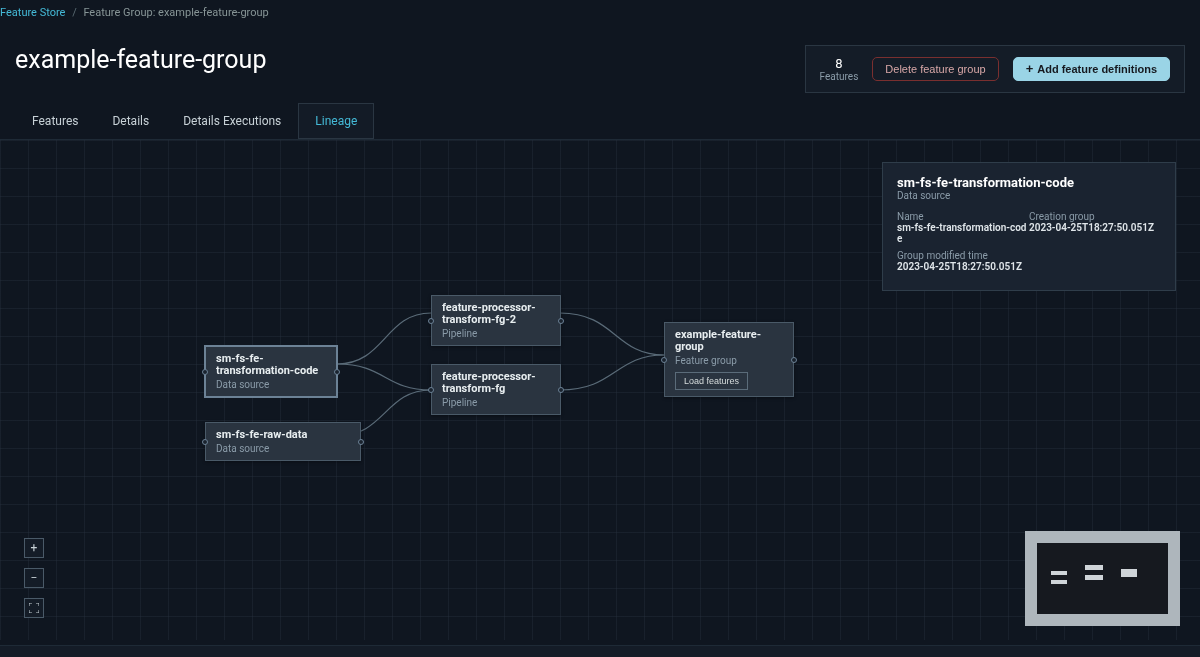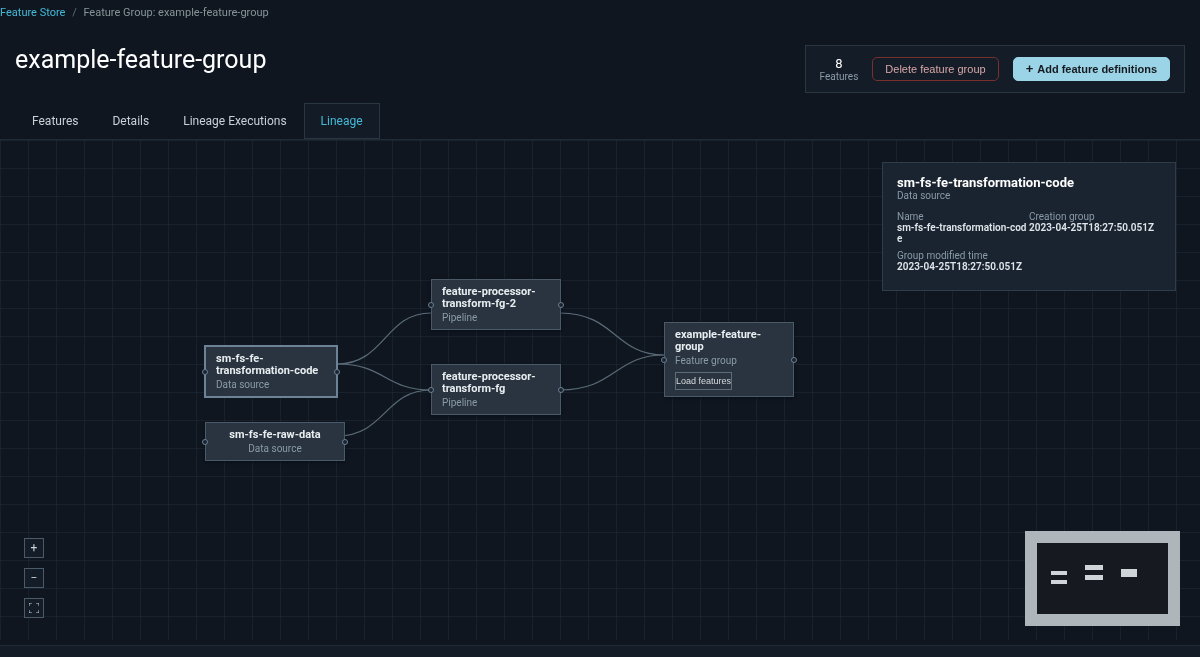--- a/index.html
+++ b/index.html
@@ -55,21 +55,21 @@
     background: #2a3440;
     border: 1px solid #4a5a68;
     padding: 6px 10px;
     min-width: 130px;
     box-shadow: 0 1px 3px rgba(0,0,0,0.4);
   }
   .node.selected { border-color: #6c8296; box-shadow: 0 0 0 1px #6c8296; }
   .node-title { font-size: 11px; font-weight: 700; color: #e8eef0; line-height: 1.1; }
   .node-sub   { font-size: 10px; color: #8a9ba8; margin-top: 2px; }
   .node-btn {
-    display: inline-block; margin-top: 6px; padding: 3px 0;
+    display: inline-block; margin-top: 6px; padding: 3px 8px;
     border: 1px solid #5b6c7a; font-size: 9px; color: #d5dbdb; cursor: pointer;
     background: transparent;
   }
   .port {
     position: absolute; width: 6px; height: 6px; background: #1a232e;
     border: 1px solid #6c8296; border-radius: 50%;
   }
   .port.left  { left: -4px;  top: 50%; transform: translateY(-50%); }
   .port.right { right: -4px; top: 50%; transform: translateY(-50%); }
   svg.edges { position: absolute; top: 0; left: 0; pointer-events: none; }
@@ -125,21 +125,21 @@
     <button class="btn btn-primary">
       <span class="plus">+</span>
       <span>Add feature definitions</span>
     </button>
   </div>
 </div>
 
 <div class="tabs">
   <div class="tab">Features</div>
   <div class="tab">Details</div>
-  <div class="tab">Lineage Executions</div>
+  <div class="tab">Details Executions</div>
   <div class="tab active">Lineage</div>
 </div>
 
 <div class="canvas">
 
   <svg class="edges" width="1200" height="500">
     <g stroke="#5a6b78" stroke-width="1.2" fill="none">
       <path d="M337 224 C 385 224, 385 173, 431 173"></path>
       <path d="M337 224 C 385 224, 385 250, 431 250"></path>
       <path d="M337 296 C 385 296, 385 250, 431 250"></path>
@@ -148,28 +148,28 @@
     </g>
   </svg>
 
   <div class="node selected" style="left:205px; top:206px; width:132px;">
     <div class="port left"></div>
     <div class="port right"></div>
     <div class="node-title">sm-fs-fe-transformation-code</div>
     <div class="node-sub">Data source</div>
   </div>
 
-  <div class="node" style="left:205px; top:282px; width:140px;text-align:center;">
+  <div class="node" style="left:205px; top:282px; width:156px;">
     <div class="port left"></div>
     <div class="port right"></div>
     <div class="node-title">sm-fs-fe-raw-data</div>
     <div class="node-sub">Data source</div>
   </div>
 
-  <div class="node" style="left:431px; top:139px; width:130px;">
+  <div class="node" style="left:431px; top:155px; width:130px;">
     <div class="port left"></div>
     <div class="port right"></div>
     <div class="node-title">feature-processor-transform-fg-2</div>
     <div class="node-sub">Pipeline</div>
   </div>
 
   <div class="node" style="left:431px; top:224px; width:130px;">
     <div class="port left"></div>
     <div class="port right"></div>
     <div class="node-title">feature-processor-transform-fg</div>

